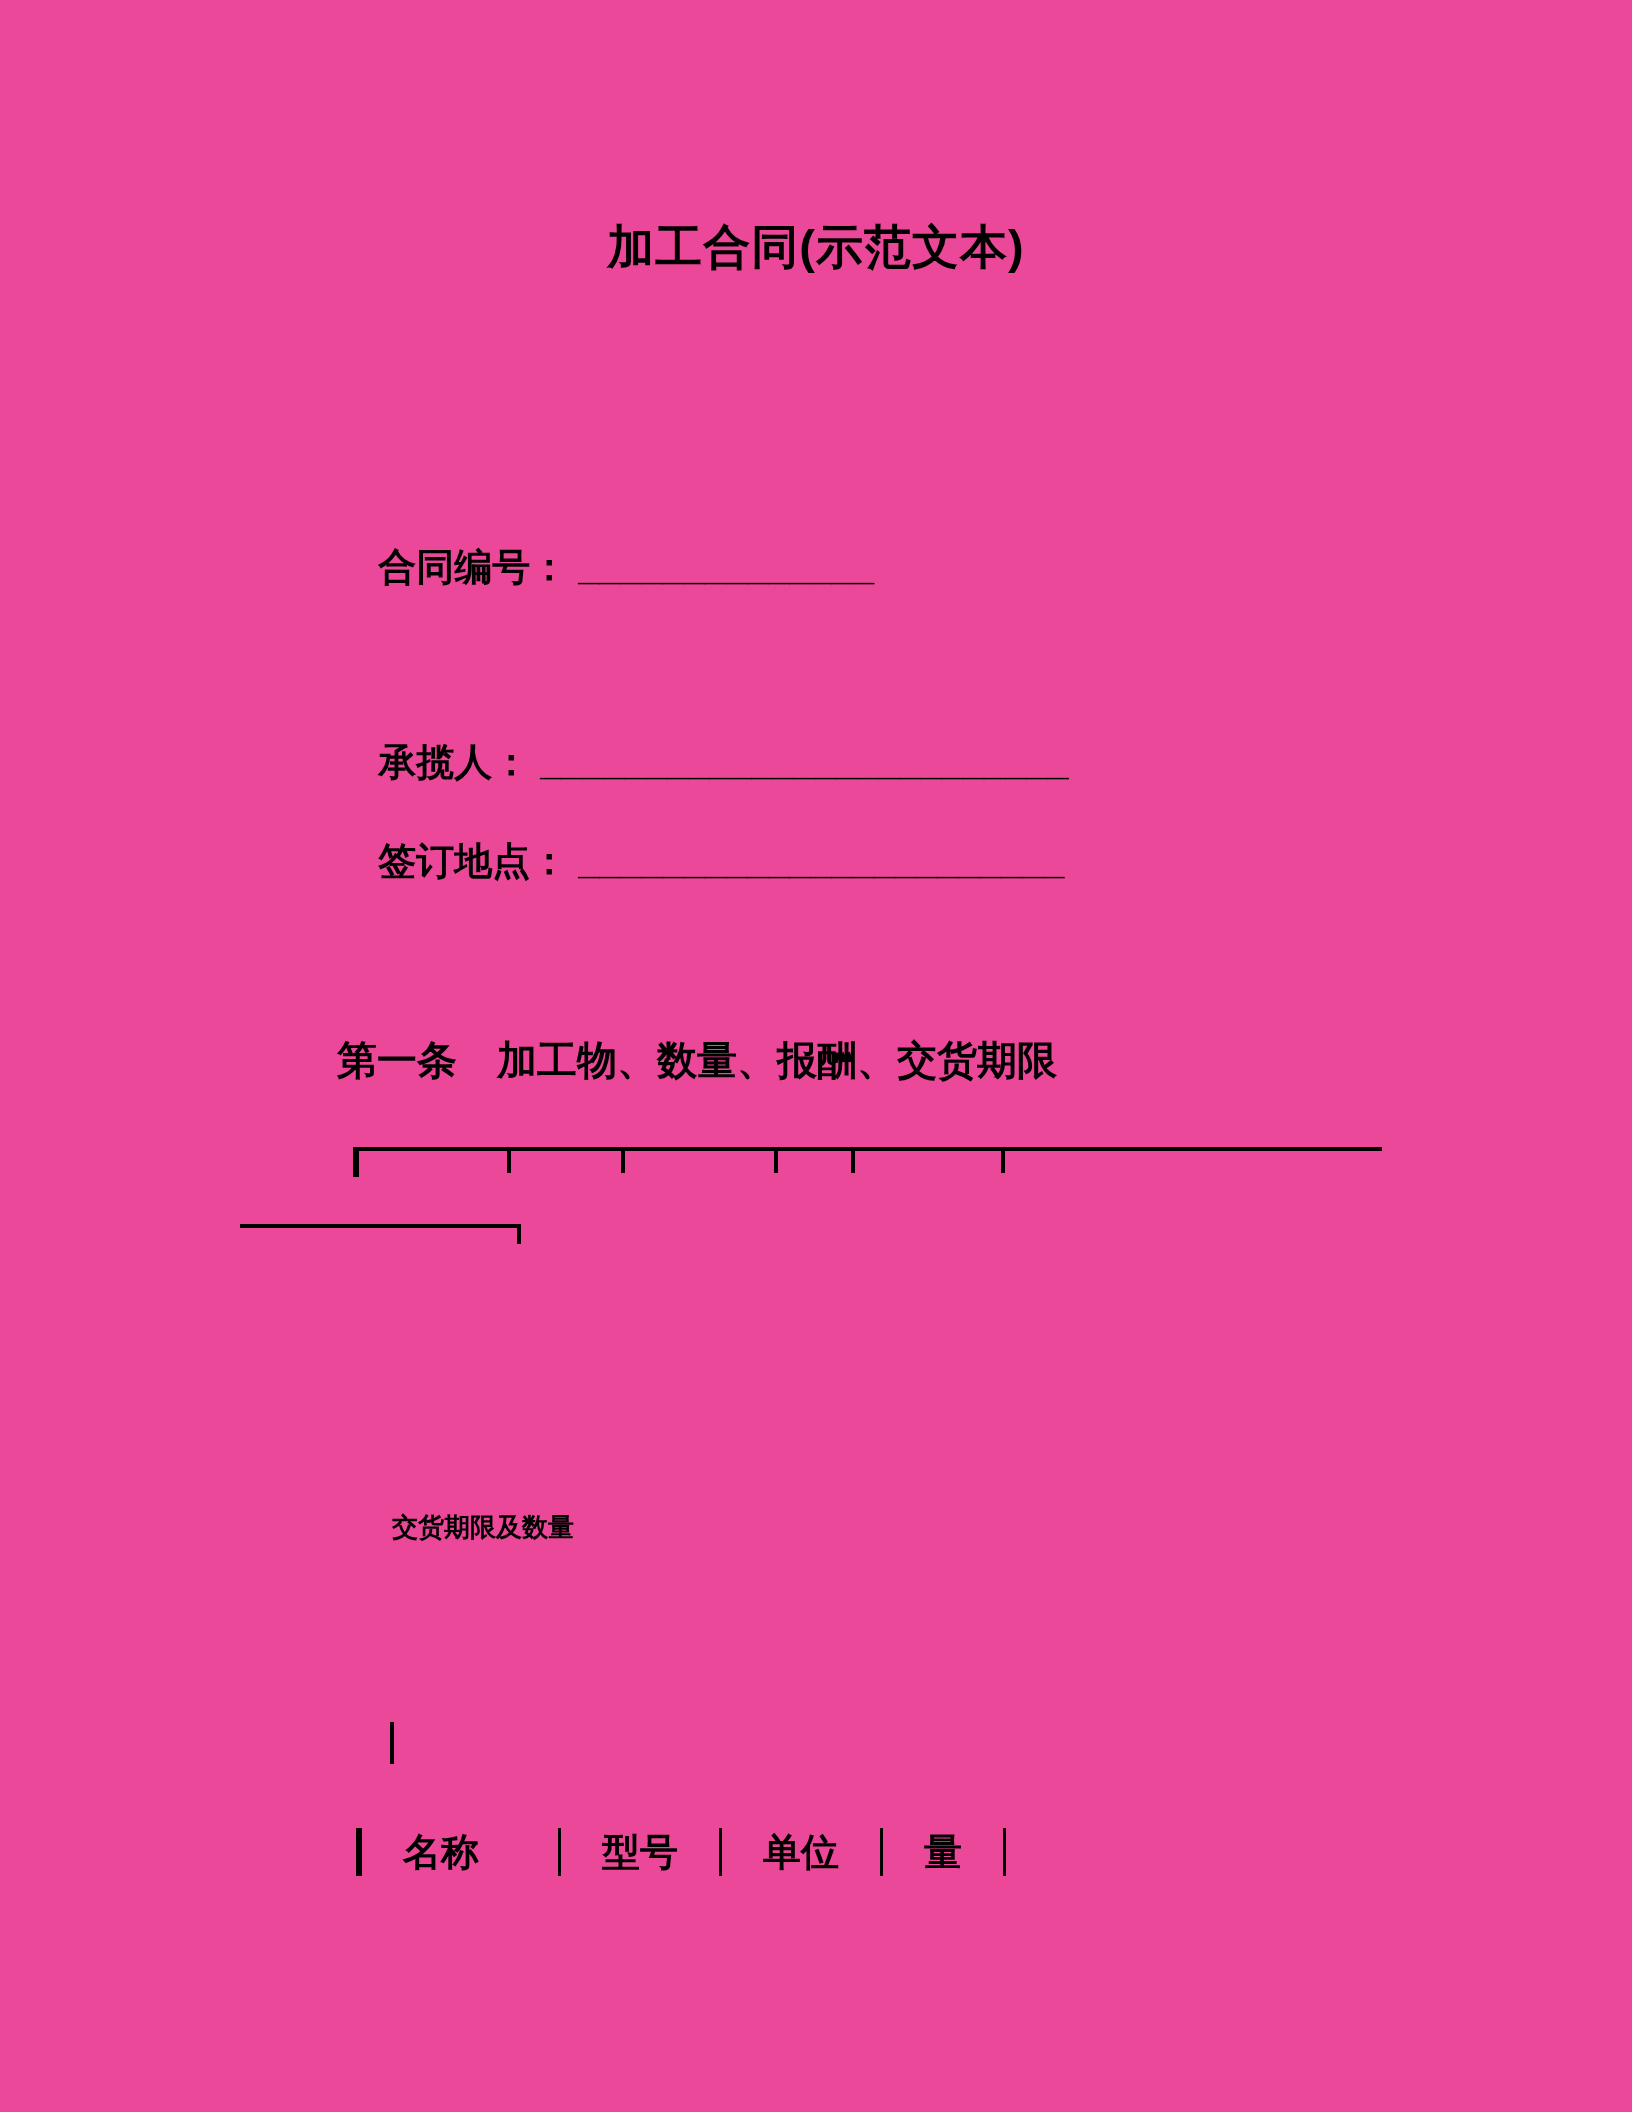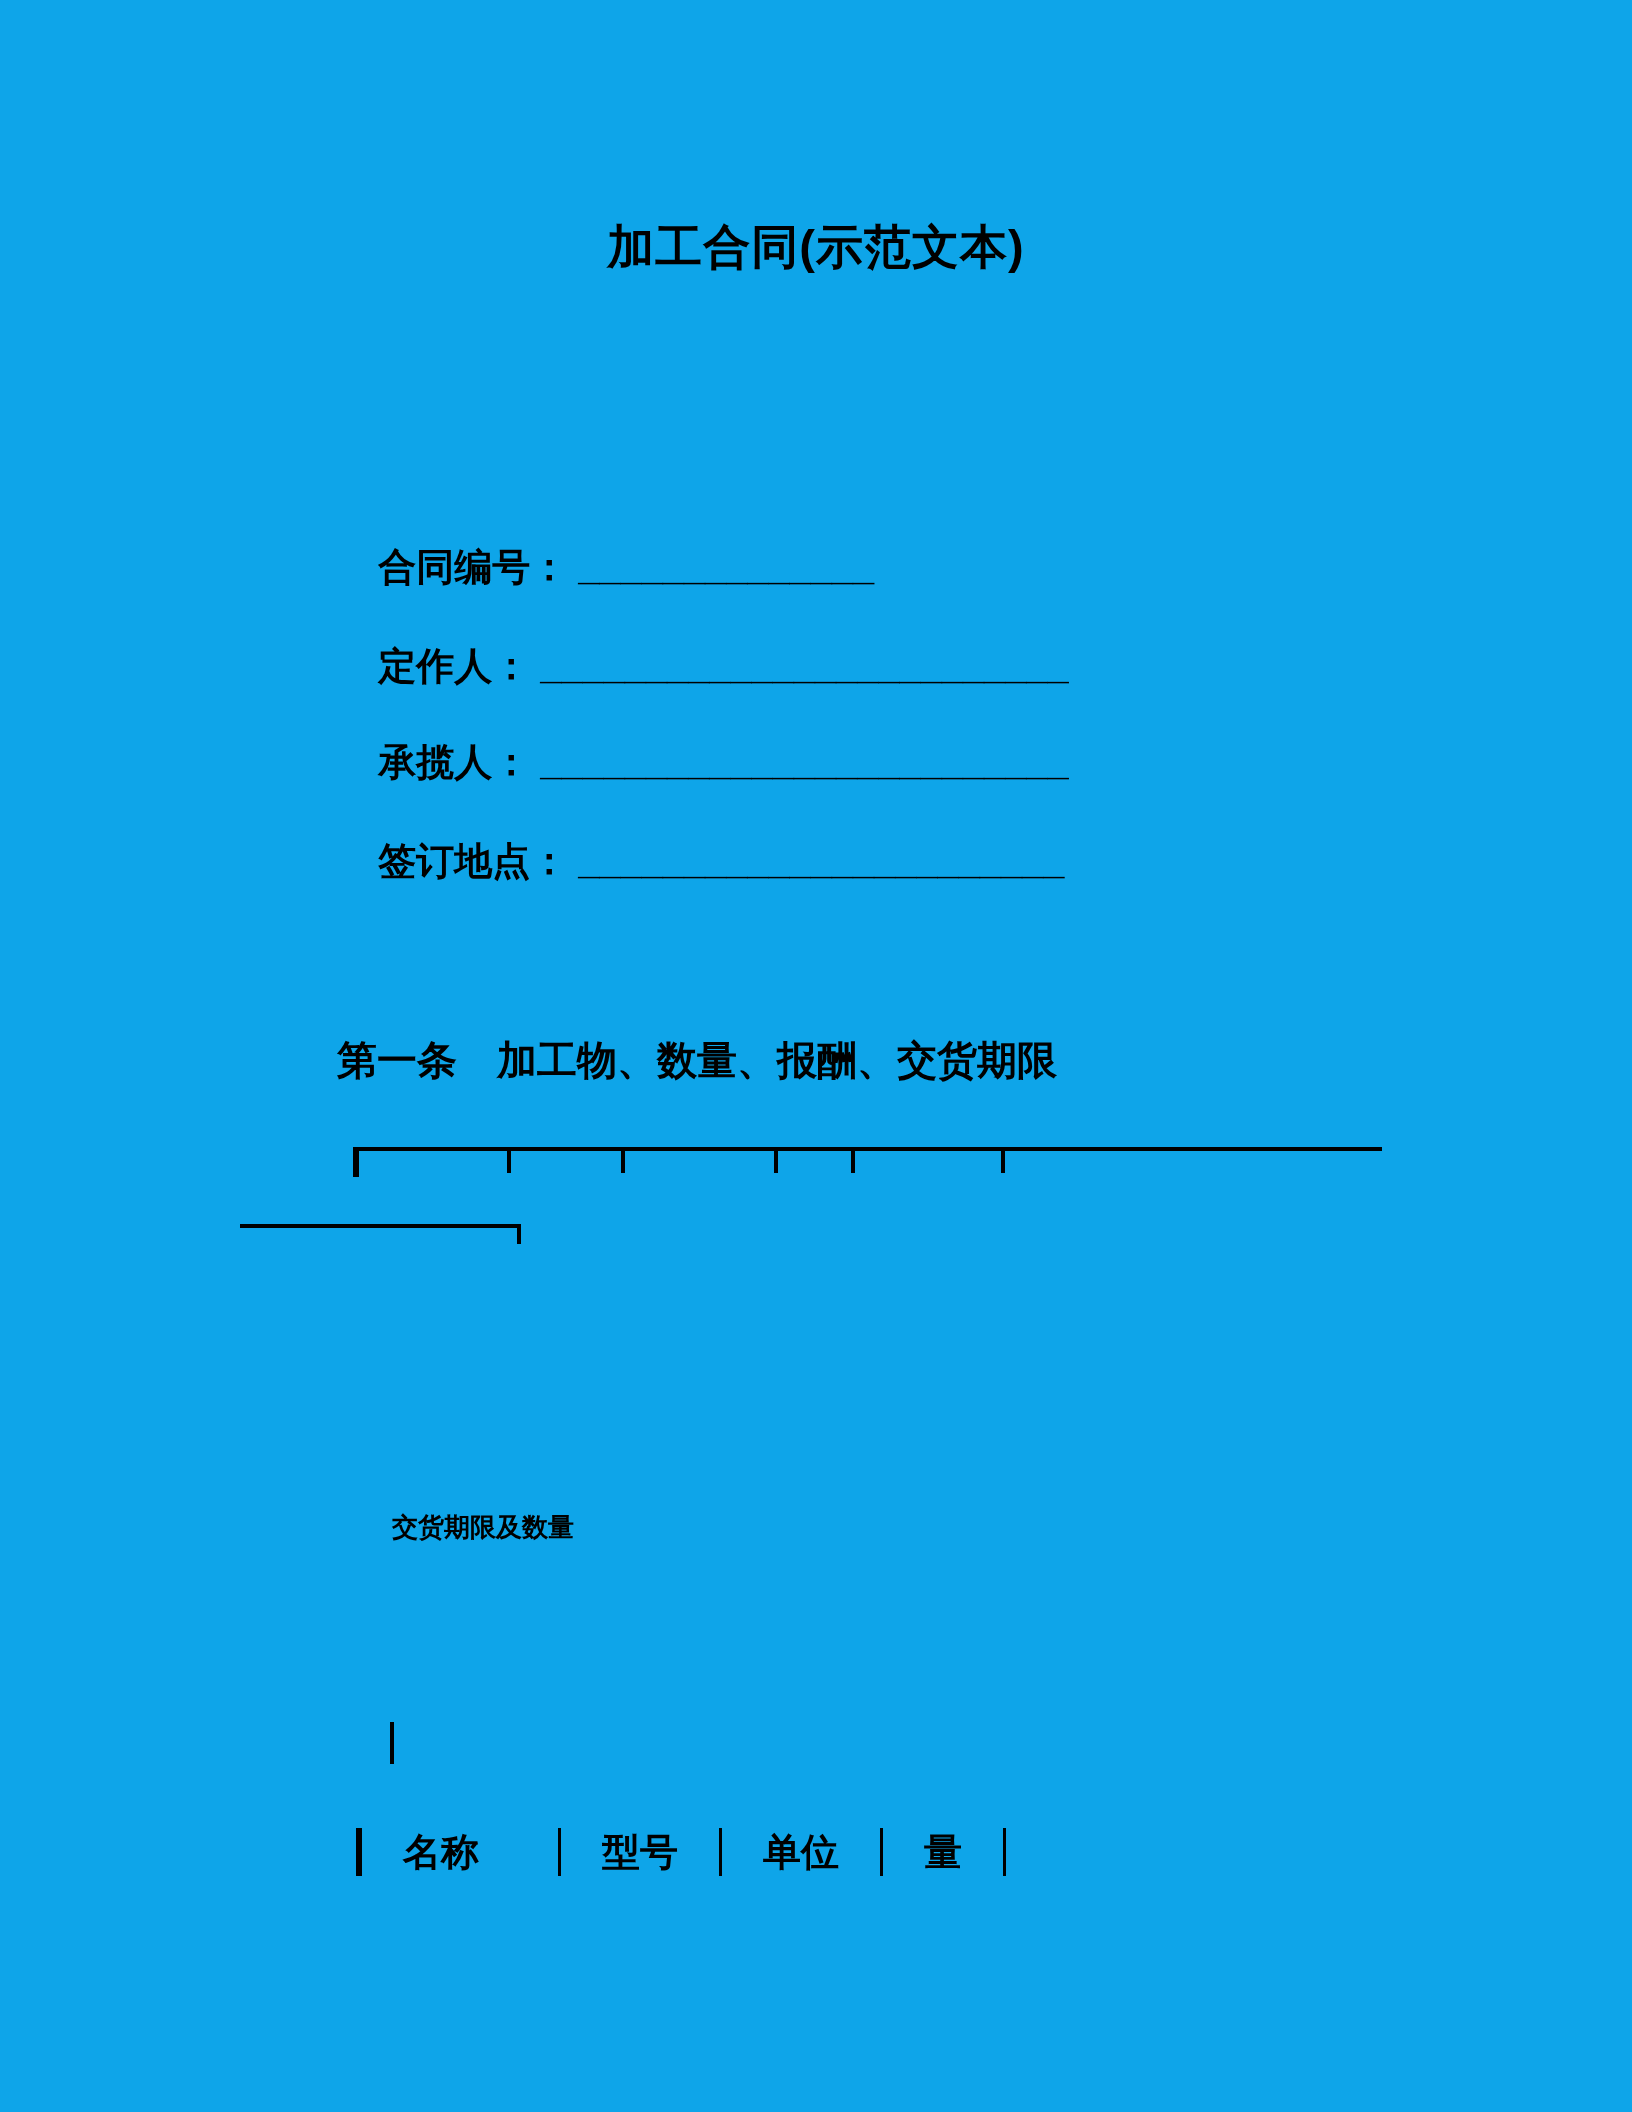--- a/index.html
+++ b/index.html
@@ -1,20 +1,20 @@
 <!DOCTYPE html>
 <html><head>
 <meta charset="utf-8">
 <style>
   html, body { margin: 0; padding: 0; background: #ffffff; }
   .page {
     position: relative;
     width: 1632px;
     height: 2112px;
-    background: #0ea5e9;
+    background: #ec4899;
     color: #000000;
     font-family: "Liberation Sans", sans-serif;
     font-weight: 700;
     overflow: hidden;
   }
   .title {
     position: absolute;
     top: 220px;
     left: 0;
     width: 100%;
@@ -119,23 +119,20 @@
 <body>
 
 <div class="page">
 
   <h1 class="title">加工合同(示范文本)</h1>
 
   <div class="field f0">
     <span>合同编号：</span><span class="fblank">______________</span>
   </div>
 
-  <div class="field f1">
-    <span>定作人：</span><span class="fblank">_________________________</span>
-  </div>
 
   <div class="field f3">
     <span>签订地点：</span><span class="fblank">_______________________</span>
   </div>
 
   <div class="field f2">
     <span>承揽人：</span><span class="fblank">_________________________</span>
   </div>
 
 

